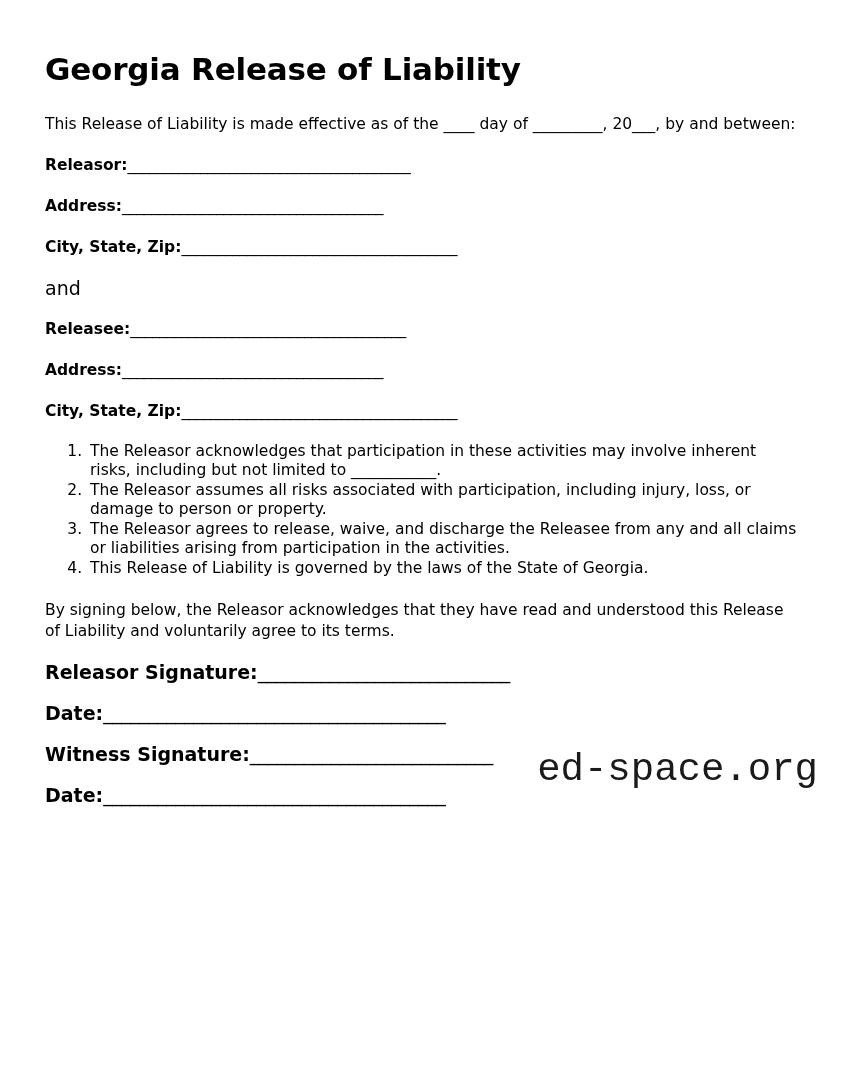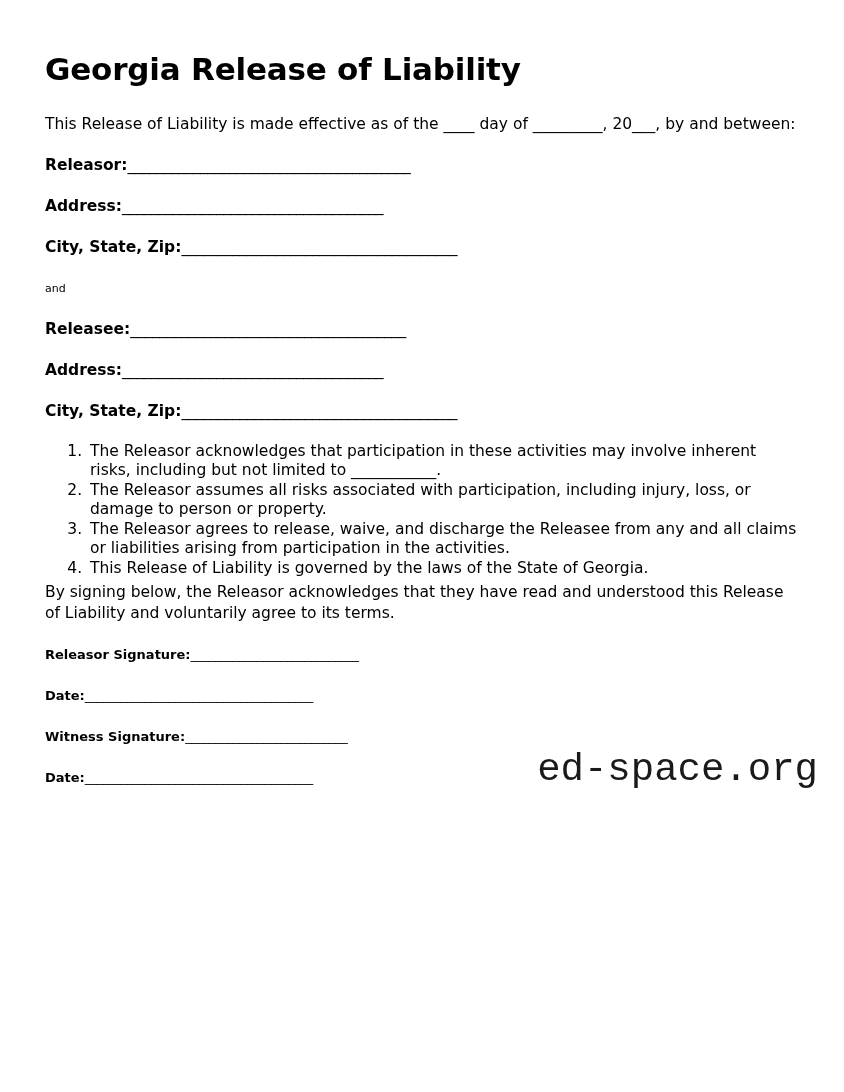--- a/index.html
+++ b/index.html
@@ -52,39 +52,39 @@
   }
   .field-label {
     font-weight: bold;
   }
   .blank {
     font-weight: normal;
     letter-spacing: -0.5px;
     text-align: right;
   }
   .and-line {
-    font-size: 11px;
+    font-size: 19px;
     line-height: 21px;
     margin: 0 0 20px 0;
   }
   ol.terms {
     font-size: 15.5px;
     line-height: 19.5px;
-    margin: 0 0 4px 0;
+    margin: 0 0 22px 0;
     padding-left: 42px;
   }
   ol.terms li {
     margin: 0 0 0 0;
     padding-left: 3px;
   }
   .sig-block {
     margin-top: 0;
   }
   .sig-row {
-    font-size: 13px;
+    font-size: 19px;
     line-height: 21px;
     margin: 0 0 20px 0;
     white-space: nowrap;
   }
   .footer-mark {
     position: absolute;
     right: 26px;
     bottom: 20px;
     font-family: Liberation Mono, monospace;
     font-size: 39px;

